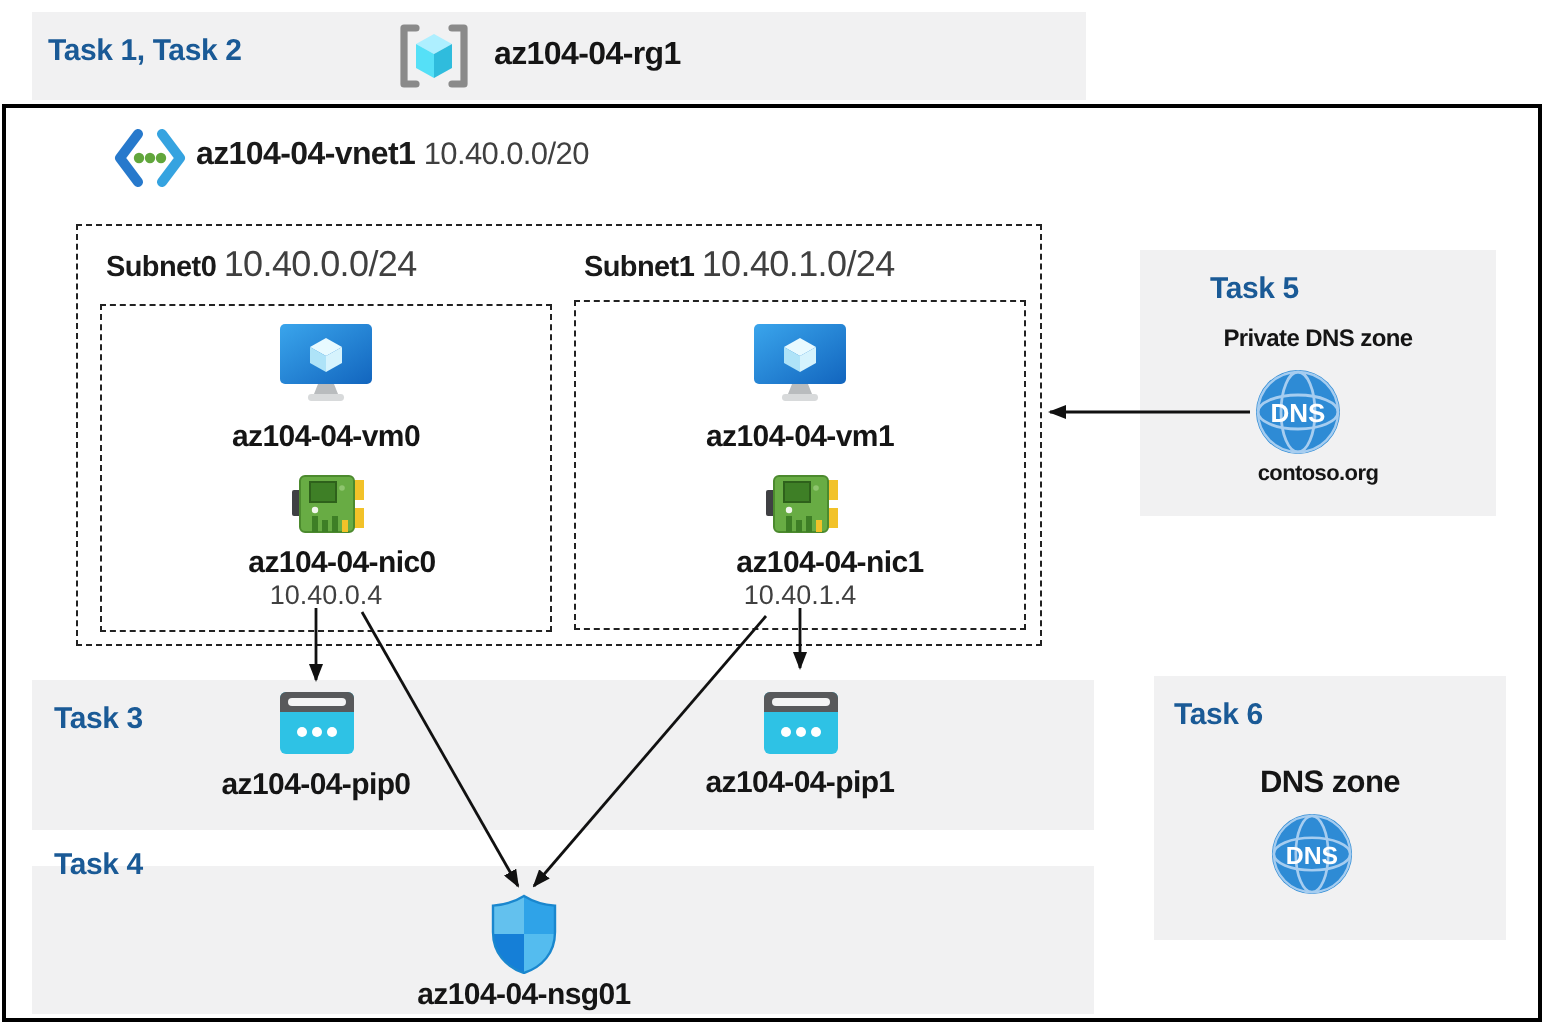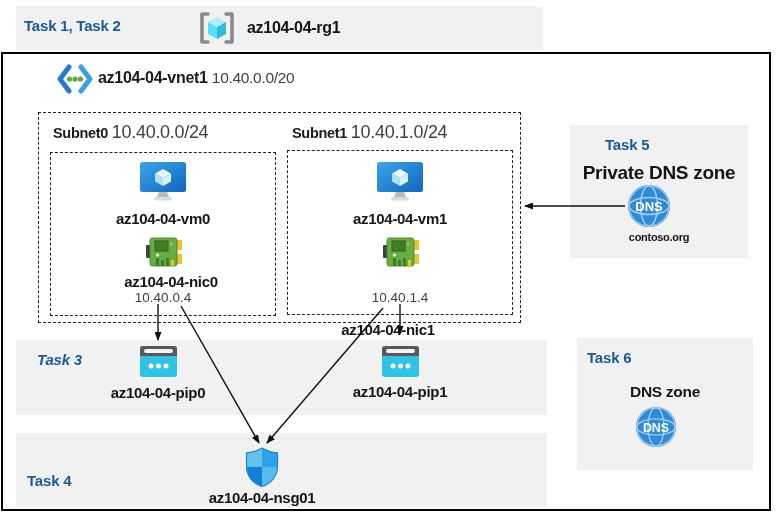--- a/index.html
+++ b/index.html
@@ -140,39 +140,39 @@
       <rect x="4" y="2" width="27" height="28" rx="2.5" fill="#68ac44" stroke="#4c8a2e"></rect>
       <rect x="9" y="5" width="13" height="10" fill="#3e7f26" stroke="#2e611b"></rect>
       <circle cx="11.5" cy="19" r="1.6" fill="#f2f7ee"></circle>
       <circle cx="25" cy="8" r="1.4" fill="#8fc56f"></circle>
       <rect x="10" y="22" width="3" height="8" fill="#3e7f26"></rect>
       <rect x="15" y="24" width="3" height="6" fill="#3e7f26"></rect>
       <rect x="20" y="22" width="3" height="8" fill="#3e7f26"></rect>
       <rect x="25" y="24" width="3" height="6" fill="#f2c229"></rect>
     </svg>
   </div>
-  <div class="abs bold-label center" style="left:275px; top:273px; width:226px;margin-top:48px;">az104-04-nic1</div>
+  <div class="abs bold-label center" style="left:302px; top:273px; width:226px;">az104-04-nic1</div>
   <div class="abs ip-text center" style="left:287px; top:290px; width:226px;">10.40.1.4</div>
 
   <div class="abs band" style="left:570px; top:125px; width:178px; height:133px;"></div>
   <div class="abs task-title" style="left:580px; top:136px;margin-left:25px;">Task 5</div>
-  <div class="abs bold-label center" style="left:570px; top:162px; width:178px; font-size:19px;">Private DNS zone</div>
+  <div class="abs bold-label center" style="left:570px; top:162px; width:178px; font-size:12px;">Private DNS zone</div>
   <div class="abs" style="left:627px; top:184px; width:44px; height:44px;">
     <svg width="44" height="44" viewBox="0 0 44 44">
       <circle cx="22" cy="22" r="21" fill="#2e8bd5"></circle>
       <ellipse cx="22" cy="22" rx="20" ry="8.5" fill="none" stroke="#a6cdf0" stroke-width="1.4"></ellipse>
       <ellipse cx="22" cy="22" rx="8.5" ry="20" fill="none" stroke="#a6cdf0" stroke-width="1.4"></ellipse>
       <circle cx="22" cy="22" r="20" fill="none" stroke="#a6cdf0" stroke-width="1.2"></circle>
       <text x="22" y="27" text-anchor="middle" font-size="13" font-weight="bold" fill="#ffffff">DNS</text>
     </svg>
   </div>
   <div class="abs bold-label center" style="left:570px; top:231px; width:178px; font-size:11px;">contoso.org</div>
 
   <div class="abs band" style="left:16px; top:340px; width:531px; height:75px;"></div>
-  <div class="abs task-title" style="left:37px; top:351px;font-style:italic;">Task 3</div>
+  <div class="abs task-title" style="left:27px; top:351px;">Task 3</div>
 
   <div class="abs" style="left:140px; top:346px; width:37px; height:31px;">
     <svg width="37" height="31" viewBox="0 0 37 31">
       <rect x="0" y="0" width="37" height="31" rx="3" fill="#2ec2e5"></rect>
       <path d="M3 0 H34 A3 3 0 0 1 37 3 V10 H0 V3 A3 3 0 0 1 3 0 Z" fill="#58595b"></path>
       <rect x="4" y="3" width="29" height="4" rx="2" fill="#f4f4f4"></rect>
       <circle cx="11" cy="20" r="2.5" fill="#ffffff"></circle>
       <circle cx="18.5" cy="20" r="2.5" fill="#ffffff"></circle>
       <circle cx="26" cy="20" r="2.5" fill="#ffffff"></circle>
     </svg>
@@ -198,21 +198,21 @@
     <svg width="42" height="42" viewBox="0 0 44 44">
       <circle cx="22" cy="22" r="21" fill="#2e8bd5"></circle>
       <ellipse cx="22" cy="22" rx="20" ry="8.5" fill="none" stroke="#a6cdf0" stroke-width="1.4"></ellipse>
       <ellipse cx="22" cy="22" rx="8.5" ry="20" fill="none" stroke="#a6cdf0" stroke-width="1.4"></ellipse>
       <circle cx="22" cy="22" r="20" fill="none" stroke="#a6cdf0" stroke-width="1.2"></circle>
       <text x="22" y="27" text-anchor="middle" font-size="13" font-weight="bold" fill="#ffffff">DNS</text>
     </svg>
   </div>
 
   <div class="abs band" style="left:16px; top:433px; width:531px; height:74px;"></div>
-  <div class="abs task-title" style="left:27px; top:424px;margin-top:48px;">Task 4</div>
+  <div class="abs task-title" style="left:27px; top:424px;">Task 4</div>
 
   <div class="abs" style="left:244px; top:447px; width:36px; height:40px;">
     <svg width="36" height="40" viewBox="0 0 36 40">
       <defs>
         <clipPath id="shieldclip">
           <path d="M18 1 C13.5 3.8 7.5 5.5 2.5 5.8 L2.5 19 C2.5 29.5 9 36.5 18 39.5 C27 36.5 33.5 29.5 33.5 19 L33.5 5.8 C28.5 5.5 22.5 3.8 18 1 Z"></path>
         </clipPath>
       </defs>
       <g clip-path="url(#shieldclip)">
         <rect x="0" y="0" width="18" height="20" fill="#63c1ee"></rect>

